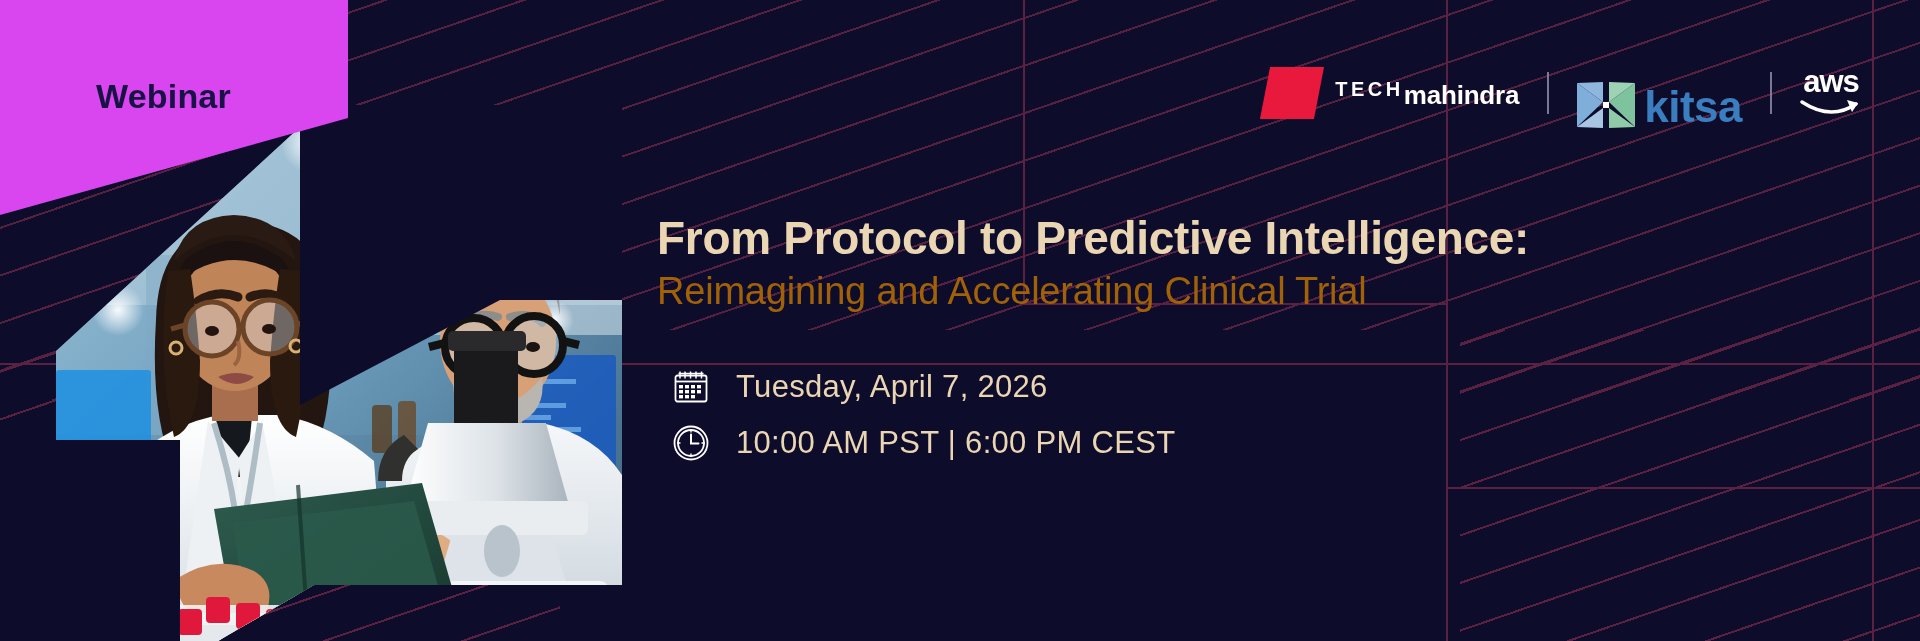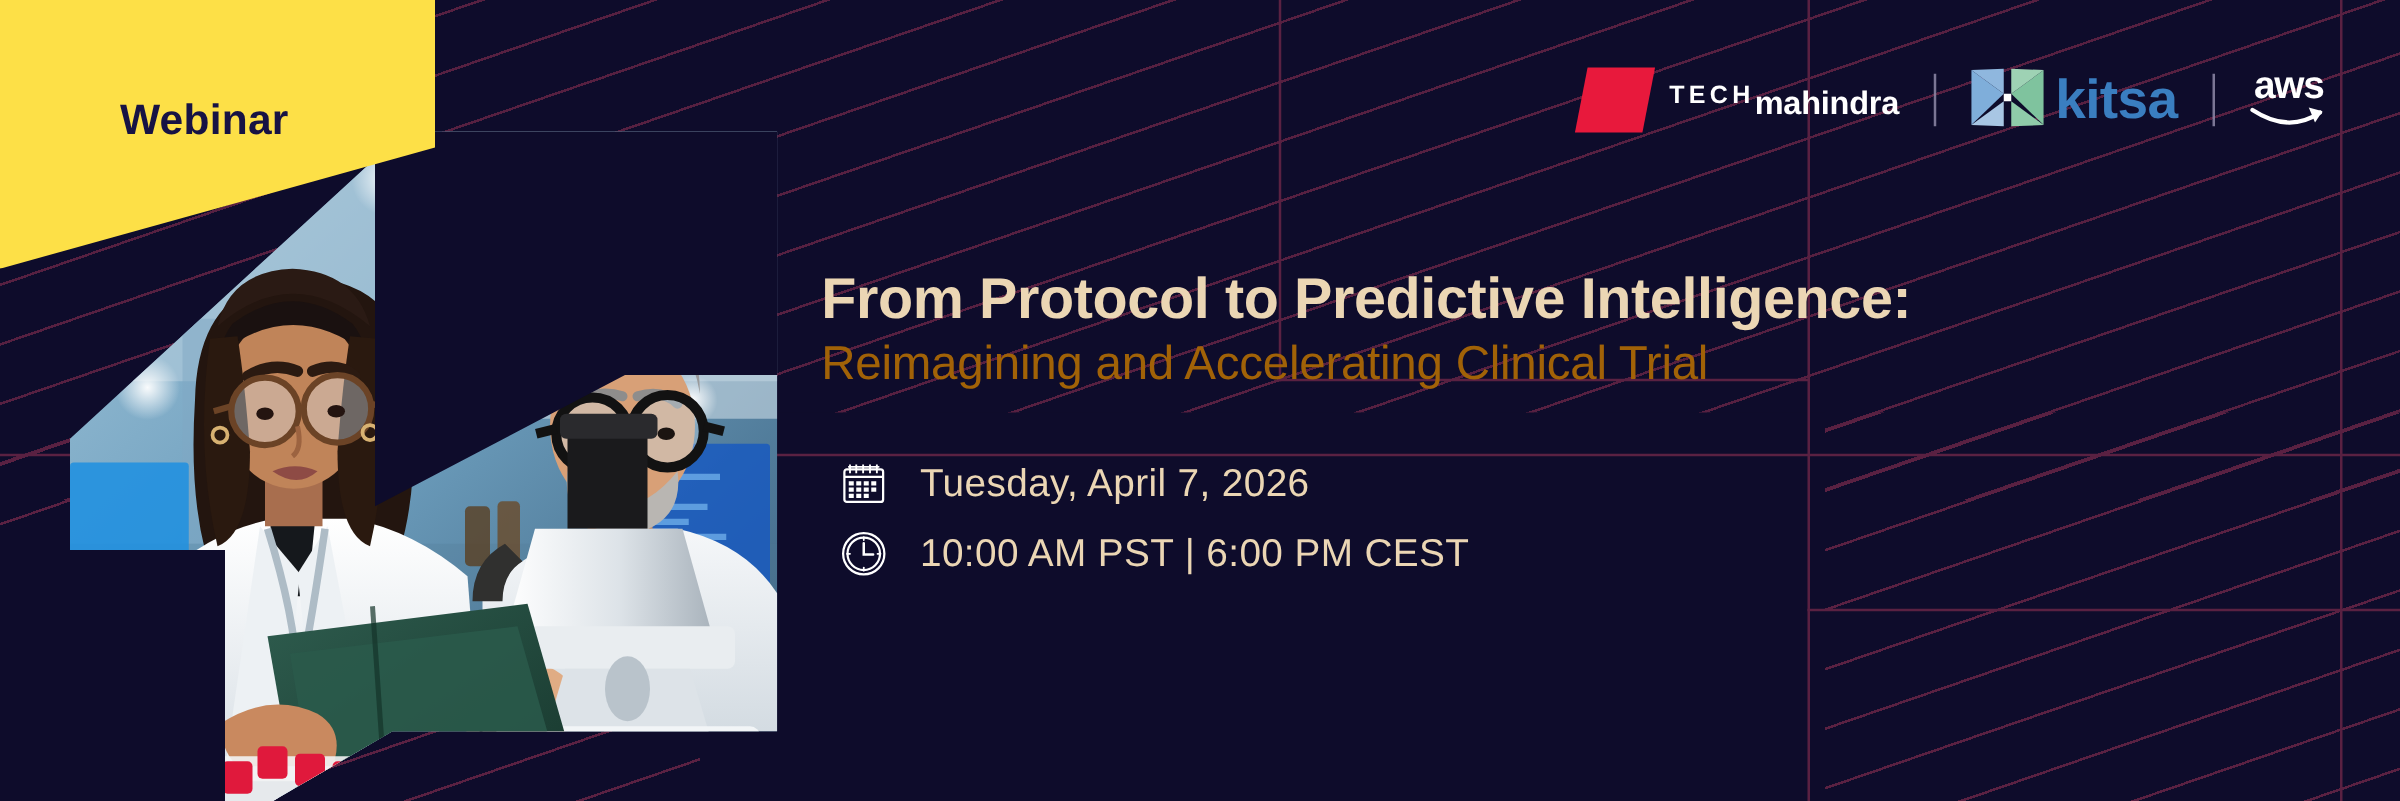--- a/index.html
+++ b/index.html
@@ -48,21 +48,21 @@
   .gl-v2 { left:1446px; top:0;   width:2px; height:641px; }
   .gl-v3 { left:1872px; top:0;   width:2px; height:641px; }
   .gl-h1 { left:0;      top:363px; width:1920px; height:2px; }
   .gl-h2 { left:1023px; top:303px; width:425px;  height:2px; }
   .gl-h3 { left:1446px; top:487px; width:474px;  height:2px; }
 
   
   #webinar-panel {
     position:absolute; left:0; top:0;
     width:348px; height:215px;
-    background:#fde047;
+    background:#d946ef;
     clip-path:polygon(0 0, 348px 0, 348px 118px, 0 215px);
     z-index:4;
   }
   #webinar-label {
     position:absolute; left:96px; top:77px;
     font-size:34px; font-weight:bold;
     color:#171344;
     letter-spacing:.2px;
     white-space:nowrap;
   }
@@ -110,21 +110,21 @@
   }
   #tm-words { display:flex; flex-direction:row; line-height:1; color:#FFFFFF; }
   #tm-tech {
     font-size:20px; font-weight:bold; letter-spacing:3.5px;
     text-transform:uppercase;
   }
   #tm-mahindra {
     font-size:26px; font-weight:bold; letter-spacing:-.2px; margin-top:3px;
   }
   
-  #kitsa-logo { display:flex; align-items:center; gap:9px; }
+  #kitsa-logo { display:flex; align-items:center; gap:9px;margin-top:28px; }
   #kitsa-word { font-size:44px; font-weight:bold; color:#3A7EC0; letter-spacing:-.5px; line-height:1; }
 
   
   #aws-logo { display:flex; flex-direction:column; align-items:center; }
   #aws-word { font-size:31px; font-weight:bold; color:#FFFFFF; letter-spacing:-1px; line-height:1; }
 
   
   #headline { position:absolute; left:657px; top:212px; z-index:6; }
   #title-line1 {
     font-size:46px; font-weight:bold; color:#EBD6B4;

